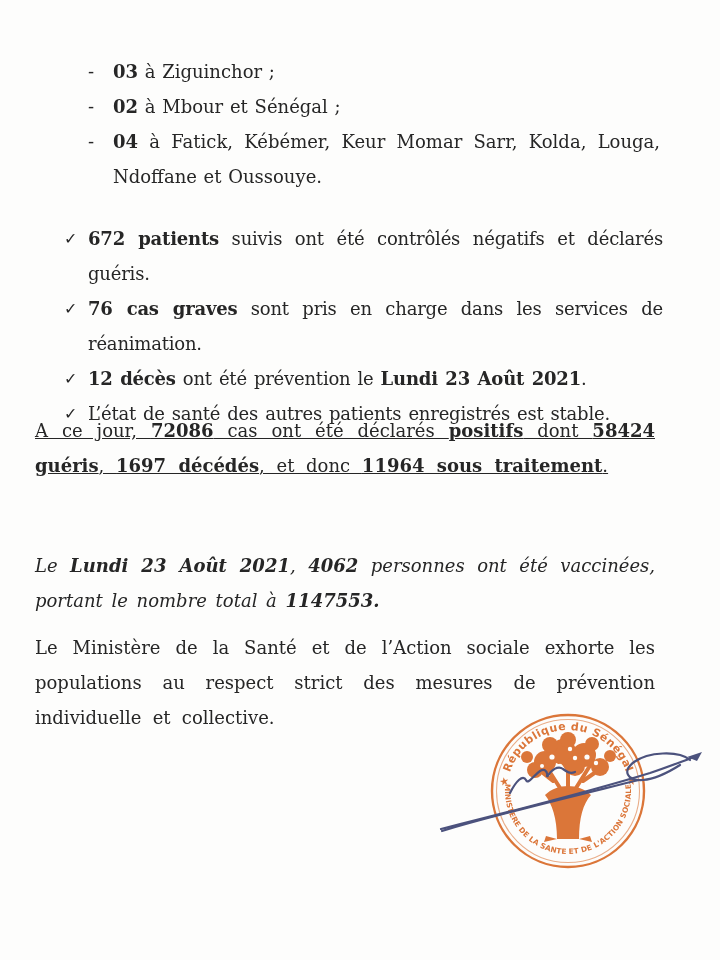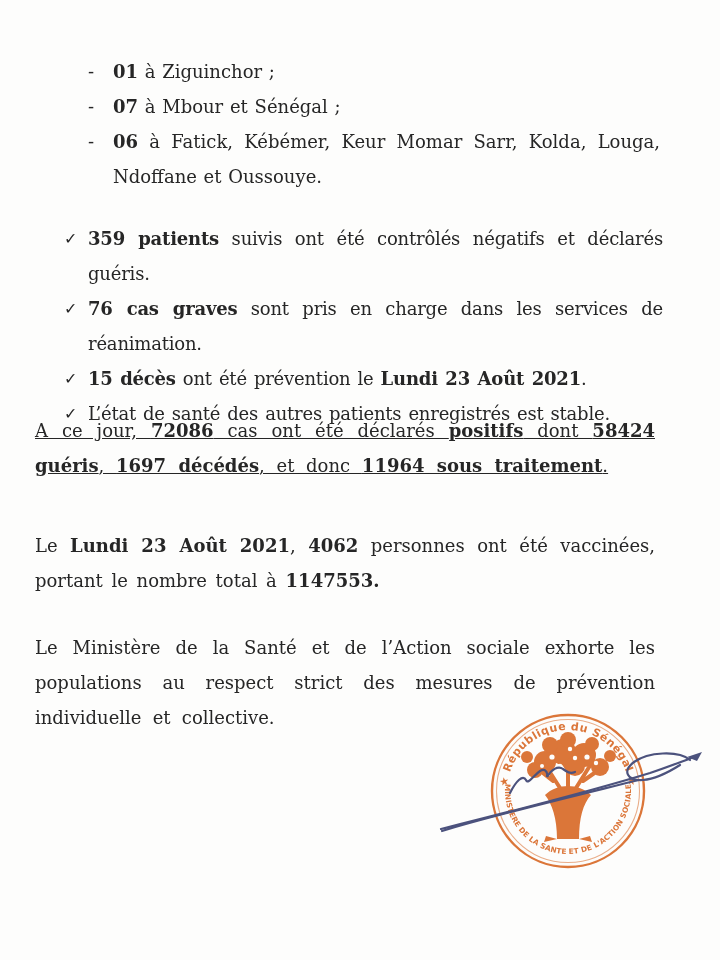--- a/index.html
+++ b/index.html
@@ -17,58 +17,58 @@
   .marker{flex:0 0 auto;font-size:18px;line-height:35px;}
   .dash-list{left:88px;top:54px;}
   .dash-list .marker{width:25px;}
   .dash-list .li-text{width:547px;word-spacing:1px;}
   .check-list{left:64px;top:221px;}
   .check-list .marker{width:24px;font-size:16px;}
   .check-list .li-text{width:575px;letter-spacing:-0.2px;word-spacing:1.5px;}
   .li-text{text-align:justify;}
   .para{text-align:justify;}
   .p1{left:35px;top:413px;width:620px;word-spacing:6px;text-decoration:underline;}
-  .p2{left:35px;top:528px;width:620px;word-spacing:3px;}
+  .p2{left:35px;top:548px;width:620px;word-spacing:3px;font-style:italic;}
   .p3{left:35px;top:630px;width:620px;word-spacing:5.5px;}
   b{font-weight:bold;}
   .stamp-svg{position:absolute;left:430px;top:690px;width:292px;height:215px;}
   .stamp-text{font-family:"DejaVu Sans", sans-serif;font-weight:bold;}
 </style>
 </head>
 <body>
 
 <div class="page">
 
   <div class="block dash-list">
     <div class="li">
       <span class="marker">-</span>
-      <div class="li-text"><b>01</b><span> à Ziguinchor ;</span></div>
+      <div class="li-text"><b>03</b><span> à Ziguinchor ;</span></div>
     </div>
     <div class="li">
       <span class="marker">-</span>
-      <div class="li-text"><b>07</b><span> à Mbour et Sénégal ;</span></div>
+      <div class="li-text"><b>02</b><span> à Mbour et Sénégal ;</span></div>
     </div>
     <div class="li">
       <span class="marker">-</span>
-      <div class="li-text"><b>06</b><span> à Fatick, Kébémer, Keur Momar Sarr, Kolda, Louga, Ndoffane et Oussouye.</span></div>
+      <div class="li-text"><b>04</b><span> à Fatick, Kébémer, Keur Momar Sarr, Kolda, Louga, Ndoffane et Oussouye.</span></div>
     </div>
   </div>
 
   <div class="block check-list">
     <div class="li">
       <span class="marker">✓</span>
-      <div class="li-text"><b>359 patients</b><span> suivis ont été contrôlés négatifs et déclarés guéris.</span></div>
+      <div class="li-text"><b>672 patients</b><span> suivis ont été contrôlés négatifs et déclarés guéris.</span></div>
     </div>
     <div class="li">
       <span class="marker">✓</span>
       <div class="li-text"><b>76 cas graves</b><span> sont pris en charge dans les services de réanimation.</span></div>
     </div>
     <div class="li">
       <span class="marker">✓</span>
-      <div class="li-text"><b>15 décès</b><span> ont été prévention le </span><b>Lundi 23 Août 2021</b><span>.</span></div>
+      <div class="li-text"><b>12 décès</b><span> ont été prévention le </span><b>Lundi 23 Août 2021</b><span>.</span></div>
     </div>
     <div class="li">
       <span class="marker">✓</span>
       <div class="li-text"><span>L’état de santé des autres patients enregistrés est stable.</span></div>
     </div>
   </div>
 
   <div class="block para p1"><span>A ce jour, </span><b>72086</b><span> cas ont été déclarés </span><b>positifs</b><span> dont </span><b>58424 guéris</b><span>, </span><b>1697 décédés</b><span>, et donc </span><b>11964 sous traitement</b><span>.</span></div>
   <div class="block para p2"><span>Le </span><b>Lundi 23 Août 2021</b><span>, </span><b>4062</b><span> personnes ont été vaccinées, portant le nombre total à </span><b>1147553.</b></div>
   <div class="block para p3"><span>Le Ministère de la Santé et de l’Action sociale exhorte les populations au respect strict des mesures de prévention individuelle et collective.</span></div>

